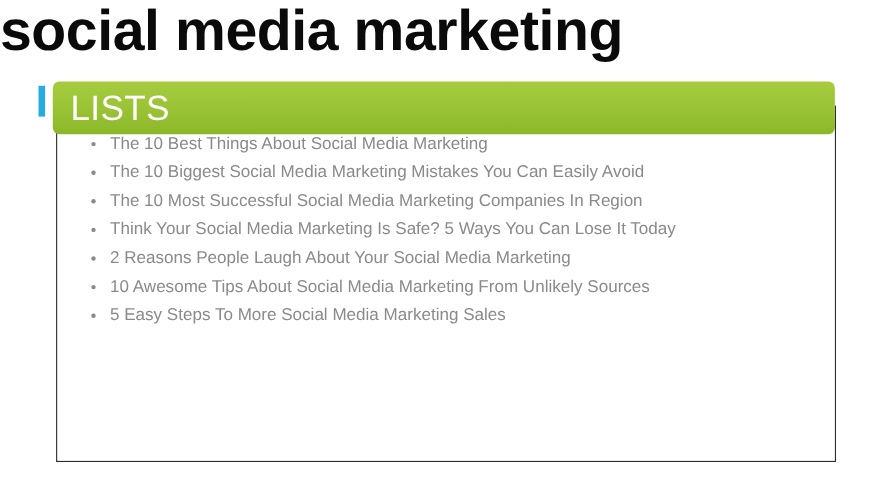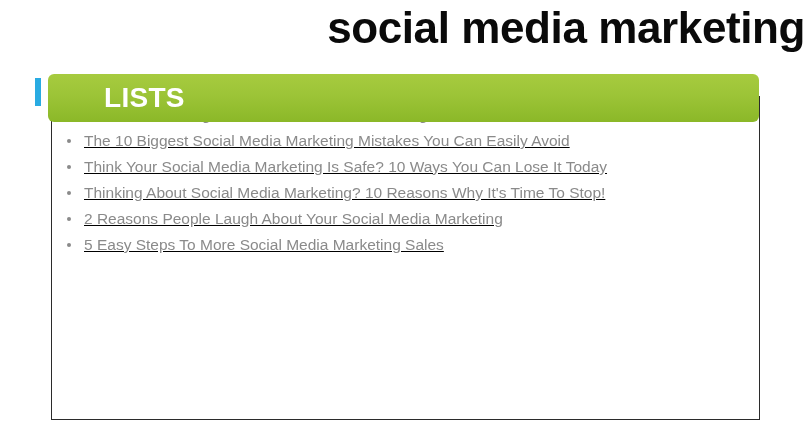--- a/index.html
+++ b/index.html
@@ -15,22 +15,22 @@
     overflow: hidden;
     position: relative;
   }
 
   
   .page-title {
     position: absolute;
     left: 0;
     top: 0;
     width: 805px;
-    text-align: right;
-    font-size: 44px;
+    text-align: left;
+    font-size: 52px;
     line-height: 56px;
     font-weight: 700;
     color: #0a0a0a;
     letter-spacing: -0.4px;
     white-space: nowrap;
   }
 
   
   .lists-panel {
     position: absolute;
@@ -58,24 +58,23 @@
     padding: 0 0 0 32px;
     height: 26px;
     line-height: 26px;
     font-size: 15.5px;
     color: #8a8a8a;
     white-space: nowrap;
   }
 
   
   ul.lists-ul {
-    margin: 0;
+    margin: 16px;
     padding: 0;
     list-style: none;
-    text-decoration: underline;
   }
   ul.lists-ul li {
     position: relative;
     margin: 0;
     padding: 0 0 0 32px;
     height: 26px;
     line-height: 26px;
     font-size: 15.5px;
     color: #8a8a8a;
     white-space: nowrap;
@@ -110,45 +109,45 @@
     height: 48px;
     border-radius: 6px;
     background: linear-gradient(to bottom, #a7cb3f 0%, #9cc437 45%, #8bb828 100%);
     box-sizing: border-box;
   }
   .lists-banner-label {
     position: absolute;
     left: 16px;
     top: 50%;
     transform: translateY(-50%);
-    font-size: 28px;
+    font-size: 32px;
     line-height: 30px;
-    font-weight: 700;
+    font-weight: 400;
     color: #ffffff;
     letter-spacing: 0.3px;
     white-space: nowrap;
-    margin-left: 40px;
   }
 </style>
 </head>
 <body>
 
 <div class="page-title">social media marketing</div>
 
 <div class="lists-panel">
   <div class="lists-scroll">
 
     <div class="wrap-line">Marketing</div>
 
     <ul class="lists-ul">
       <li>The 10 Best Things About Social Media Marketing</li>
       <li>The 10 Biggest Social Media Marketing Mistakes You Can Easily Avoid</li>
-      <li>Think Your Social Media Marketing Is Safe? 10 Ways You Can Lose It Today</li>
-      <li>Thinking About Social Media Marketing? 10 Reasons Why It's Time To Stop!</li>
+      <li>The 10 Most Successful Social Media Marketing Companies In Region</li>
+      <li>Think Your Social Media Marketing Is Safe? 5 Ways You Can Lose It Today</li>
       <li>2 Reasons People Laugh About Your Social Media Marketing</li>
+      <li>10 Awesome Tips About Social Media Marketing From Unlikely Sources</li>
       <li>5 Easy Steps To More Social Media Marketing Sales</li>
     </ul>
 
   </div>
 </div>
 
 <div class="accent-bar"></div>
 
 <div class="lists-banner">
   <span class="lists-banner-label">LISTS</span>

